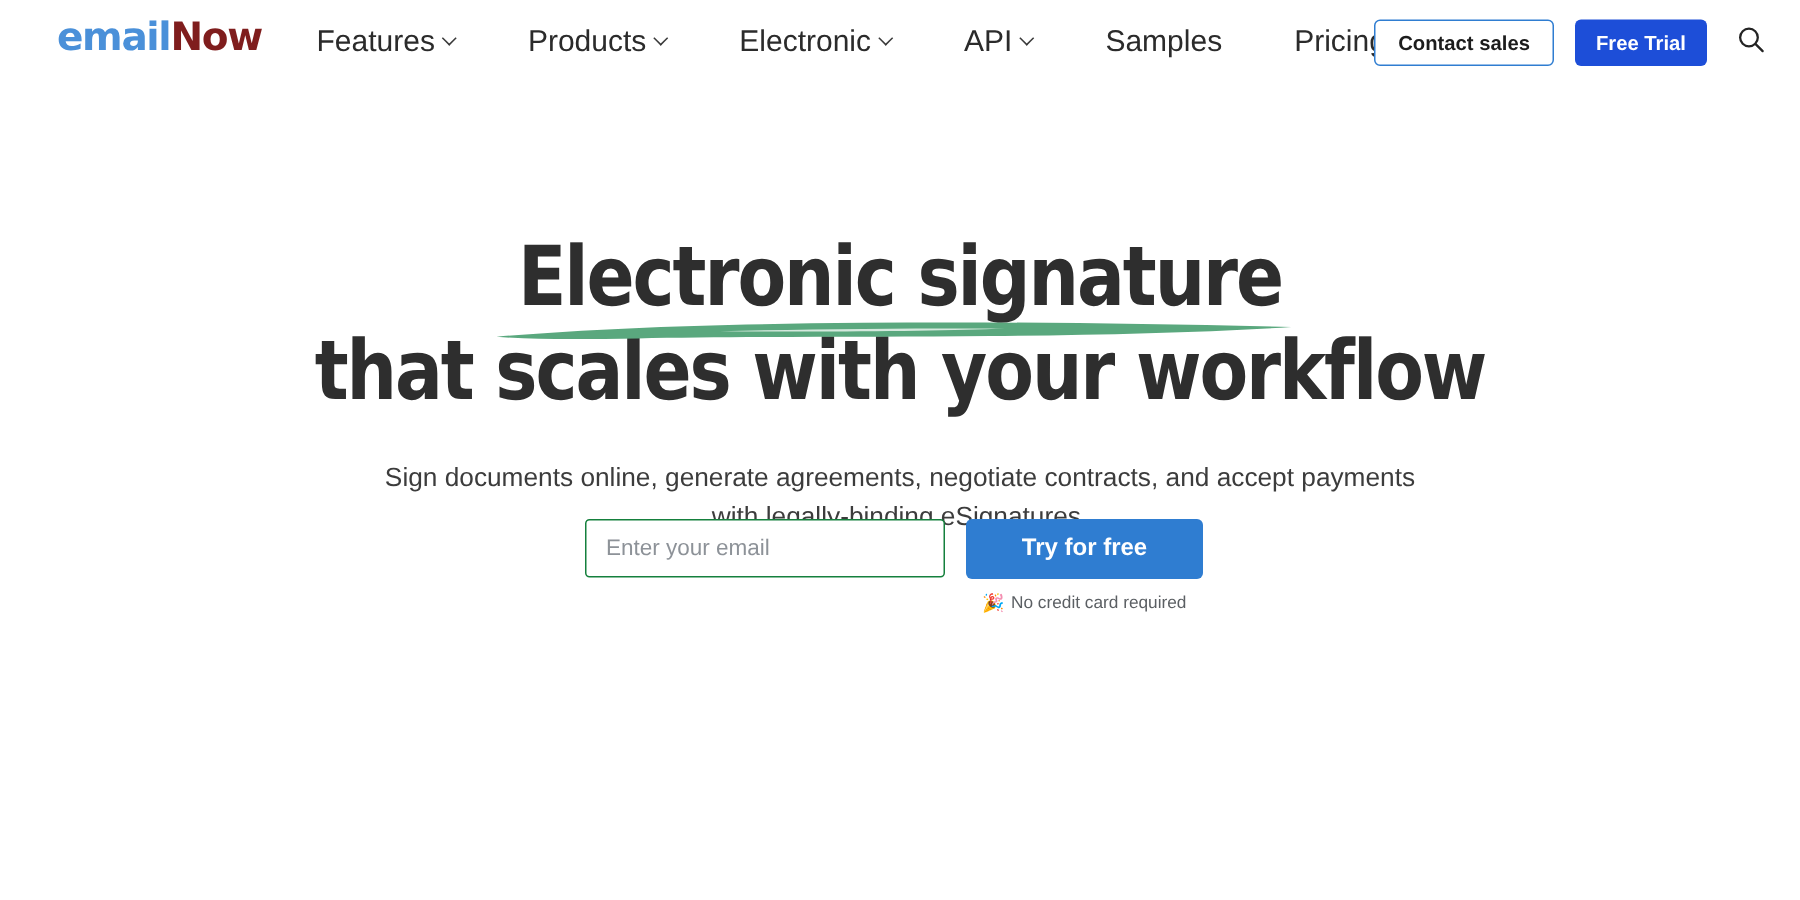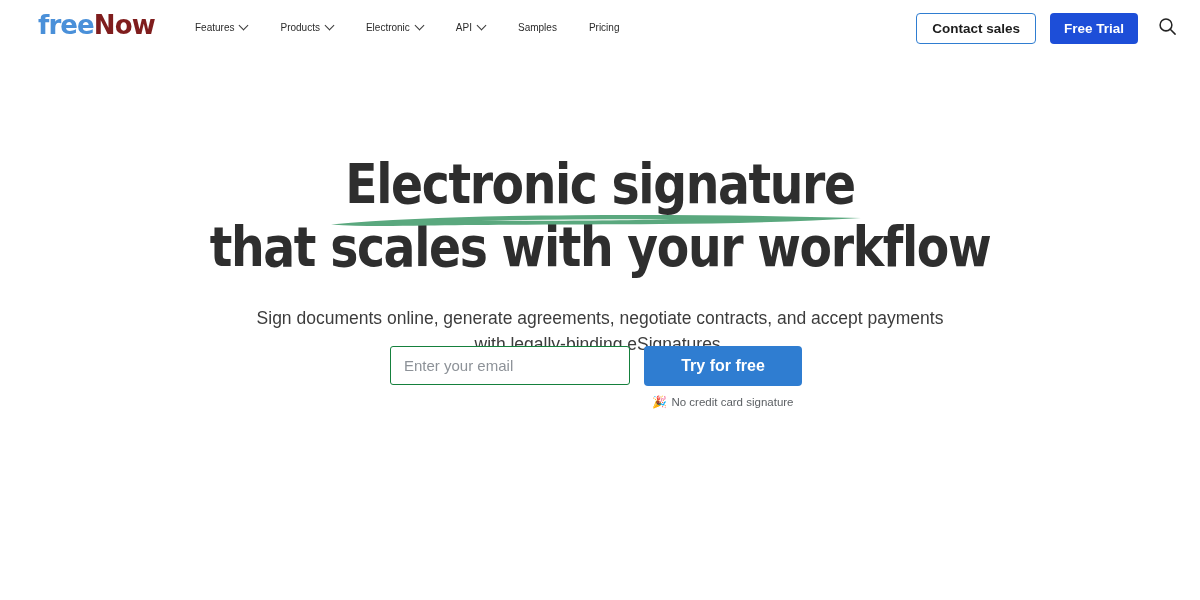--- a/index.html
+++ b/index.html
@@ -34,27 +34,28 @@
   #logo .lg-light { color: #4a90d9; }
   #logo .lg-dark  { color: #7f1d1d; margin-top: 48px; }
 
   #nav {
     position: absolute; left: 195px; top: 18px;
     display: flex; align-items: center;
     gap: 0px;
   }
   .nav-item {
     display: flex; align-items: center;
-    font-size: 10px;
+    font-size: 20px;
     color: #2b2b2b;
     padding: 0 16px 0 0;
     margin-right: 16px;
     white-space: nowrap;
     cursor: pointer;
     line-height: 20px;
+    margin-left: 16px;
   }
   .nav-item:last-child { margin-right: 0; padding-right: 13px; }
   .nav-label { }
   .chev {
     display: inline-block;
     margin-left: 6px;
     width: 8px; height: 8px;
     position: relative;
     top: -2px;
   }
@@ -200,21 +201,21 @@
   #no-card .emoji { font-size: 12px; line-height: 1; }
 </style>
 </head>
 <body>
 
 <div id="page">
 
   <header id="header">
 
     <div id="logo">
-      <span class="lg-light">free</span><span class="lg-dark">Now</span>
+      <span class="lg-light">email</span><span class="lg-dark">Now</span>
     </div>
 
     <nav id="nav">
       <div class="nav-item">
         <span class="nav-label">Features</span>
         <span class="chev"></span>
       </div>
       <div class="nav-item">
         <span class="nav-label">Products</span>
         <span class="chev"></span>
@@ -261,18 +262,18 @@
 
     <p id="subheadline">Sign documents online, generate agreements, negotiate contracts, and accept payments with legally-binding eSignatures.</p>
   </section>
 
   <div id="signup-form">
     <input id="email-input" type="text" placeholder="Enter your email" style="">
     <div id="try-free-wrap">
       <button id="try-free-btn">Try for free</button>
       <div id="no-card">
         <span class="emoji">🎉</span>
-        <span>No credit card signature</span>
+        <span>No credit card required</span>
       </div>
     </div>
   </div>
 
 </div>
 
 </body></html>

